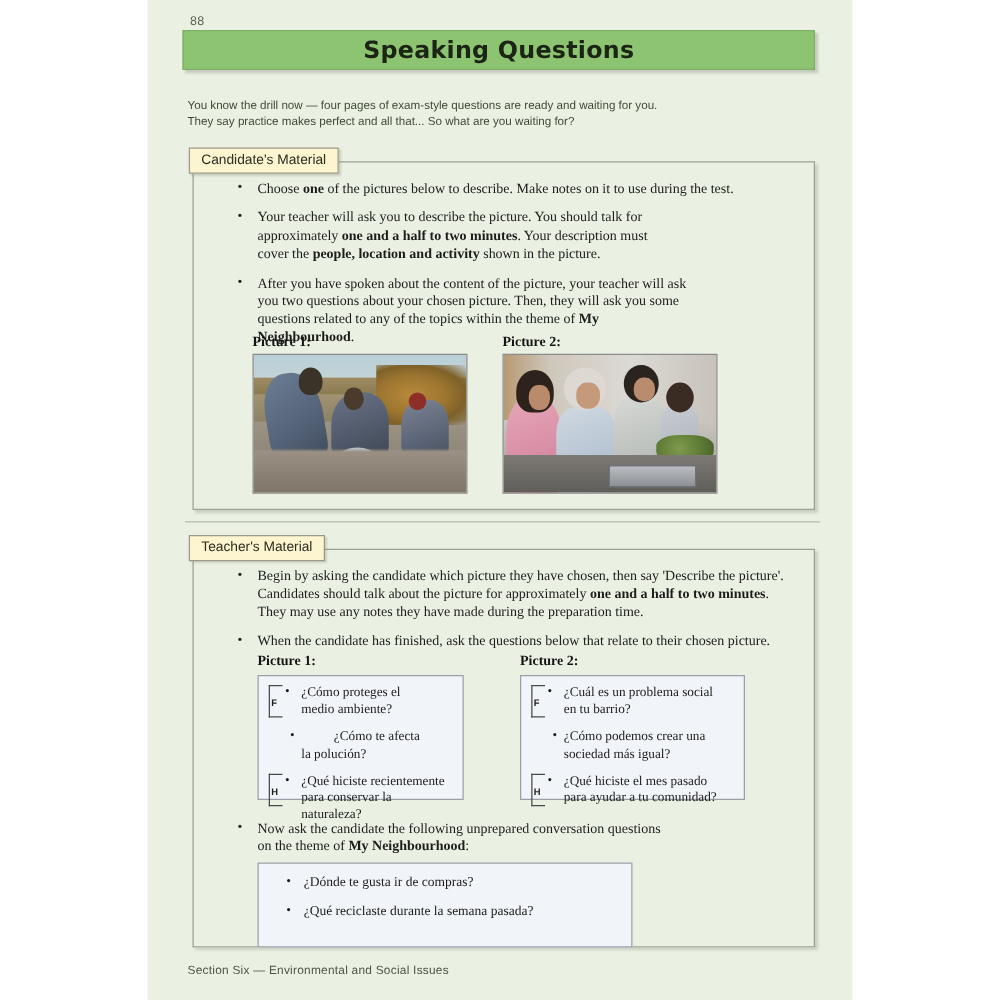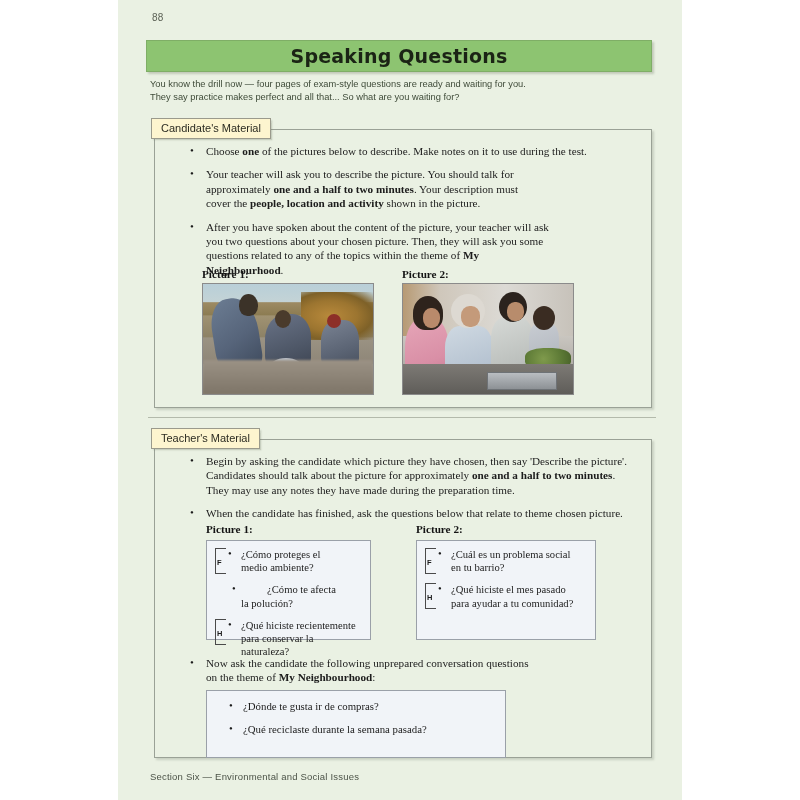--- a/index.html
+++ b/index.html
@@ -29,21 +29,21 @@
     font-family: "Liberation Sans", sans-serif;
     font-size: 10px;
     color: #5b6155;
     letter-spacing: 0.3px;
   }
 
   
   .title-banner {
     position: absolute;
     left: 28px;
-    top: 40px;
+    top: 24px;
     width: 506px;
     height: 32px;
     background: #8dc471;
     border: 1px solid #7fae66;
     box-shadow: 2px 2px 2px rgba(120,130,110,0.35);
     display: flex;
     align-items: center;
     justify-content: center;
     box-sizing: border-box;
   }
@@ -439,21 +439,21 @@
   </div>
 
   <div class="divider" style="left:30px; top:417px; width:508px;"></div>
 
   <div class="section" style="left:28px; top:428px; width:506px; height:330px;">
     <div class="section-tab">Teacher's Material</div>
     <div class="section-body"></div>
 
     <div class="bullets" style="top:26px; left:40px; right:16px;">
       <div class="bullet" style="width:430px;"><span>Begin by asking the candidate which picture they have chosen, then say 'Describe the picture'.  Candidates should talk about the picture for approximately </span><b>one and a half to two minutes</b><span>.  They may use any notes they have made during the preparation time.</span></div>
-      <div class="bullet" style="width:440px;"><span>When the candidate has finished, ask the questions below that relate to theme chosen picture.</span></div>
+      <div class="bullet" style="width:440px;"><span>When the candidate has finished, ask the questions below that relate to their chosen picture.</span></div>
     </div>
 
     <div class="pic-head" style="left:60px; top:95px;">Picture 1:</div>
     <div class="pic-head" style="left:270px; top:95px;">Picture 2:</div>
 
     <div class="qbox" style="left:60px; top:112px; width:165px; height:100px;">
       <div class="qrow">
         <span class="tier">
             <span>F</span>
           </span>
@@ -474,20 +474,24 @@
     </div>
 
     <div class="qbox" style="left:270px; top:112px; width:180px; height:100px;">
       <div class="qrow">
         <span class="tier">
             <span>F</span>
           </span>
         <span style="display:block;">¿Cuál es un problema social</span>
         <span style="display:block;">en tu barrio?</span>
       </div>
+      <div class="qrow indent" style="margin-top:9px;">
+        <span style="display:block;">¿Cómo podemos crear una</span>
+        <span style="display:block;">sociedad más igual?</span>
+      </div>
       <div class="qrow" style="margin-top:9px;">
         <span class="tier">
             <span>H</span>
           </span>
         <span style="display:block;">¿Qué hiciste el mes pasado</span>
         <span style="display:block;">para ayudar a tu comunidad?</span>
       </div>
     </div>
 
     <div class="bullets" style="top:228px; left:40px; right:16px;">

